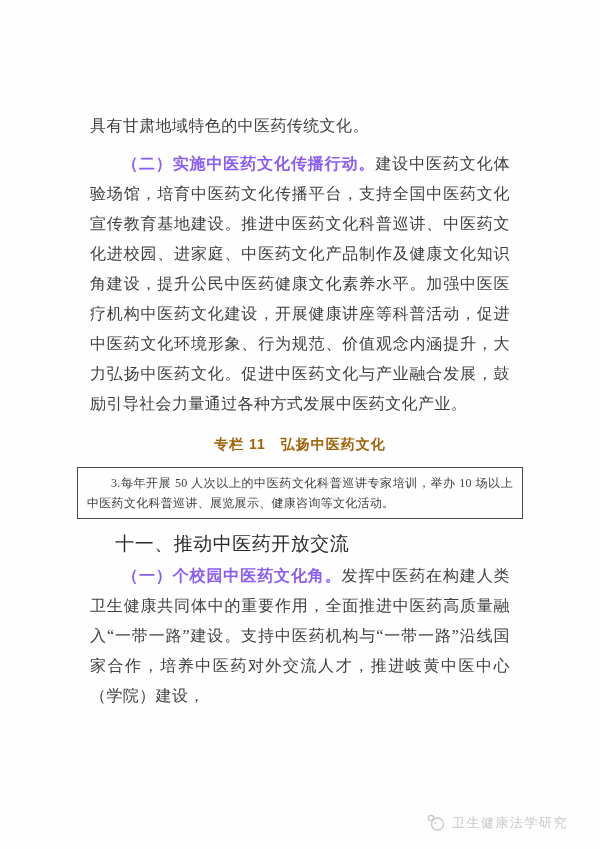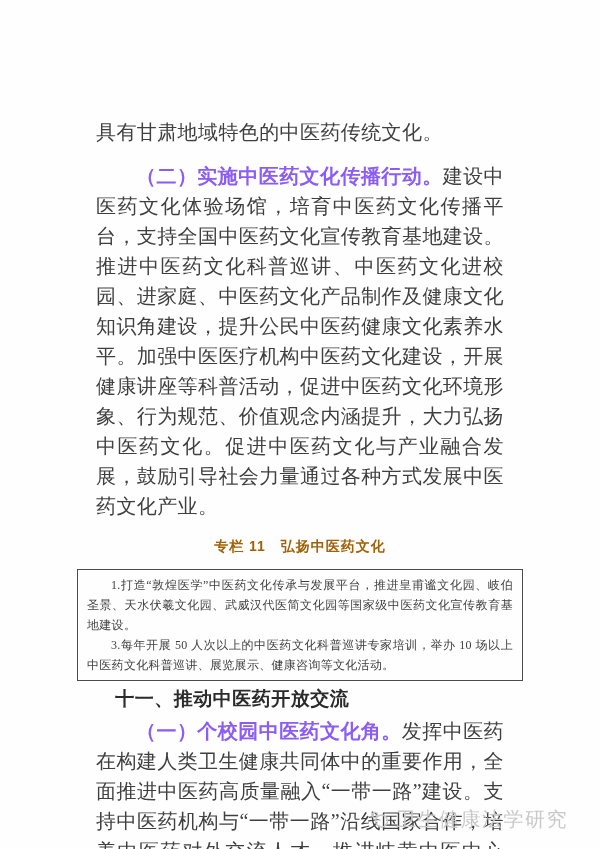--- a/index.html
+++ b/index.html
@@ -12,22 +12,22 @@
     width: 600px;
     height: 849px;
     background: #fefefe;
     box-sizing: border-box;
     padding: 103px 82px 0 82px;
     overflow: hidden;
     font-family: "Liberation Serif", "DejaVu Serif", serif;
     color: #3f3f3f;
   }
   .body-text {
-    margin: 14px;
-    font-size: 20px;
+    margin: 8px;
+    font-size: 16px;
     line-height: 30px;
     letter-spacing: 0.4px;
     text-align: justify;
     color: #3f3f3f;
   }
   .body-text.indent { text-indent: 2em; }
   .body-text b {
     font-weight: bold;
     color: #8b5cf6;
   }
@@ -50,60 +50,59 @@
   .column-box p {
     margin: 0;
     font-size: 12px;
     line-height: 20px;
     letter-spacing: 0.3px;
     text-indent: 2em;
     text-align: justify;
     color: #3f3f3f;
   }
   .section-heading {
-    margin: 4px 0 0 0;
+    margin: 11px 0 0 0;
     font-family: "Liberation Sans", "DejaVu Sans", sans-serif;
     font-size: 19px;
-    font-weight: bold;
+    font-weight: normal;
     line-height: 27px;
     color: #2b2b2b;
     text-indent: 1.75em;
     letter-spacing: 0.5px;
   }
   .para-after-heading { margin-top: 4px; }
   .watermark {
     position: absolute;
     right: 32px;
     bottom: 16px;
     display: flex;
     align-items: center;
     gap: 5px;
     color: #c8c8c8;
   }
   .wm-logo { display: inline-flex; }
   .wm-text {
     font-family: "Liberation Sans", "DejaVu Sans", sans-serif;
-    font-size: 20px;
+    font-size: 13px;
     letter-spacing: 1.5px;
     color: #c8c8c8;
   }
 </style>
 </head>
 <body>
 
 <div class="page">
 
   <p class="body-text">具有甘肃地域特色的中医药传统文化。</p>
 
   <p class="body-text indent"><b>（二）实施中医药文化传播行动。</b><span>建设中医药文化体验场馆，培育中医药文化传播平台，支持全国中医药文化宣传教育基地建设。推进中医药文化科普巡讲、中医药文化进校园、进家庭、中医药文化产品制作及健康文化知识角建设，提升公民中医药健康文化素养水平。加强中医医疗机构中医药文化建设，开展健康讲座等科普活动，促进中医药文化环境形象、行为规范、价值观念内涵提升，大力弘扬中医药文化。促进中医药文化与产业融合发展，鼓励引导社会力量通过各种方式发展中医药文化产业。</span></p>
 
   <h3 class="box-title">专栏 11　弘扬中医药文化</h3>
 
   <div class="column-box">
-    <p>1.打造“敦煌医学”中医药文化传承与发展平台，推进皇甫谧文化园、岐伯圣景、天水伏羲文化园、武威汉代医简文化园等国家级中医药文化宣传教育基地建设。</p>
     <p>3.每年开展 50 人次以上的中医药文化科普巡讲专家培训，举办 10 场以上中医药文化科普巡讲、展览展示、健康咨询等文化活动。</p>
   </div>
 
   <h2 class="section-heading">十一、推动中医药开放交流</h2>
 
   <p class="body-text indent para-after-heading"><b>（一）个校园中医药文化角。</b><span>发挥中医药在构建人类卫生健康共同体中的重要作用，全面推进中医药高质量融入“一带一路”建设。支持中医药机构与“一带一路”沿线国家合作，培养中医药对外交流人才，推进岐黄中医中心（学院）建设，</span></p>
 
   <div class="watermark">
     <span class="wm-logo">
       <svg width="22" height="20" viewBox="0 0 22 20" aria-hidden="true">

